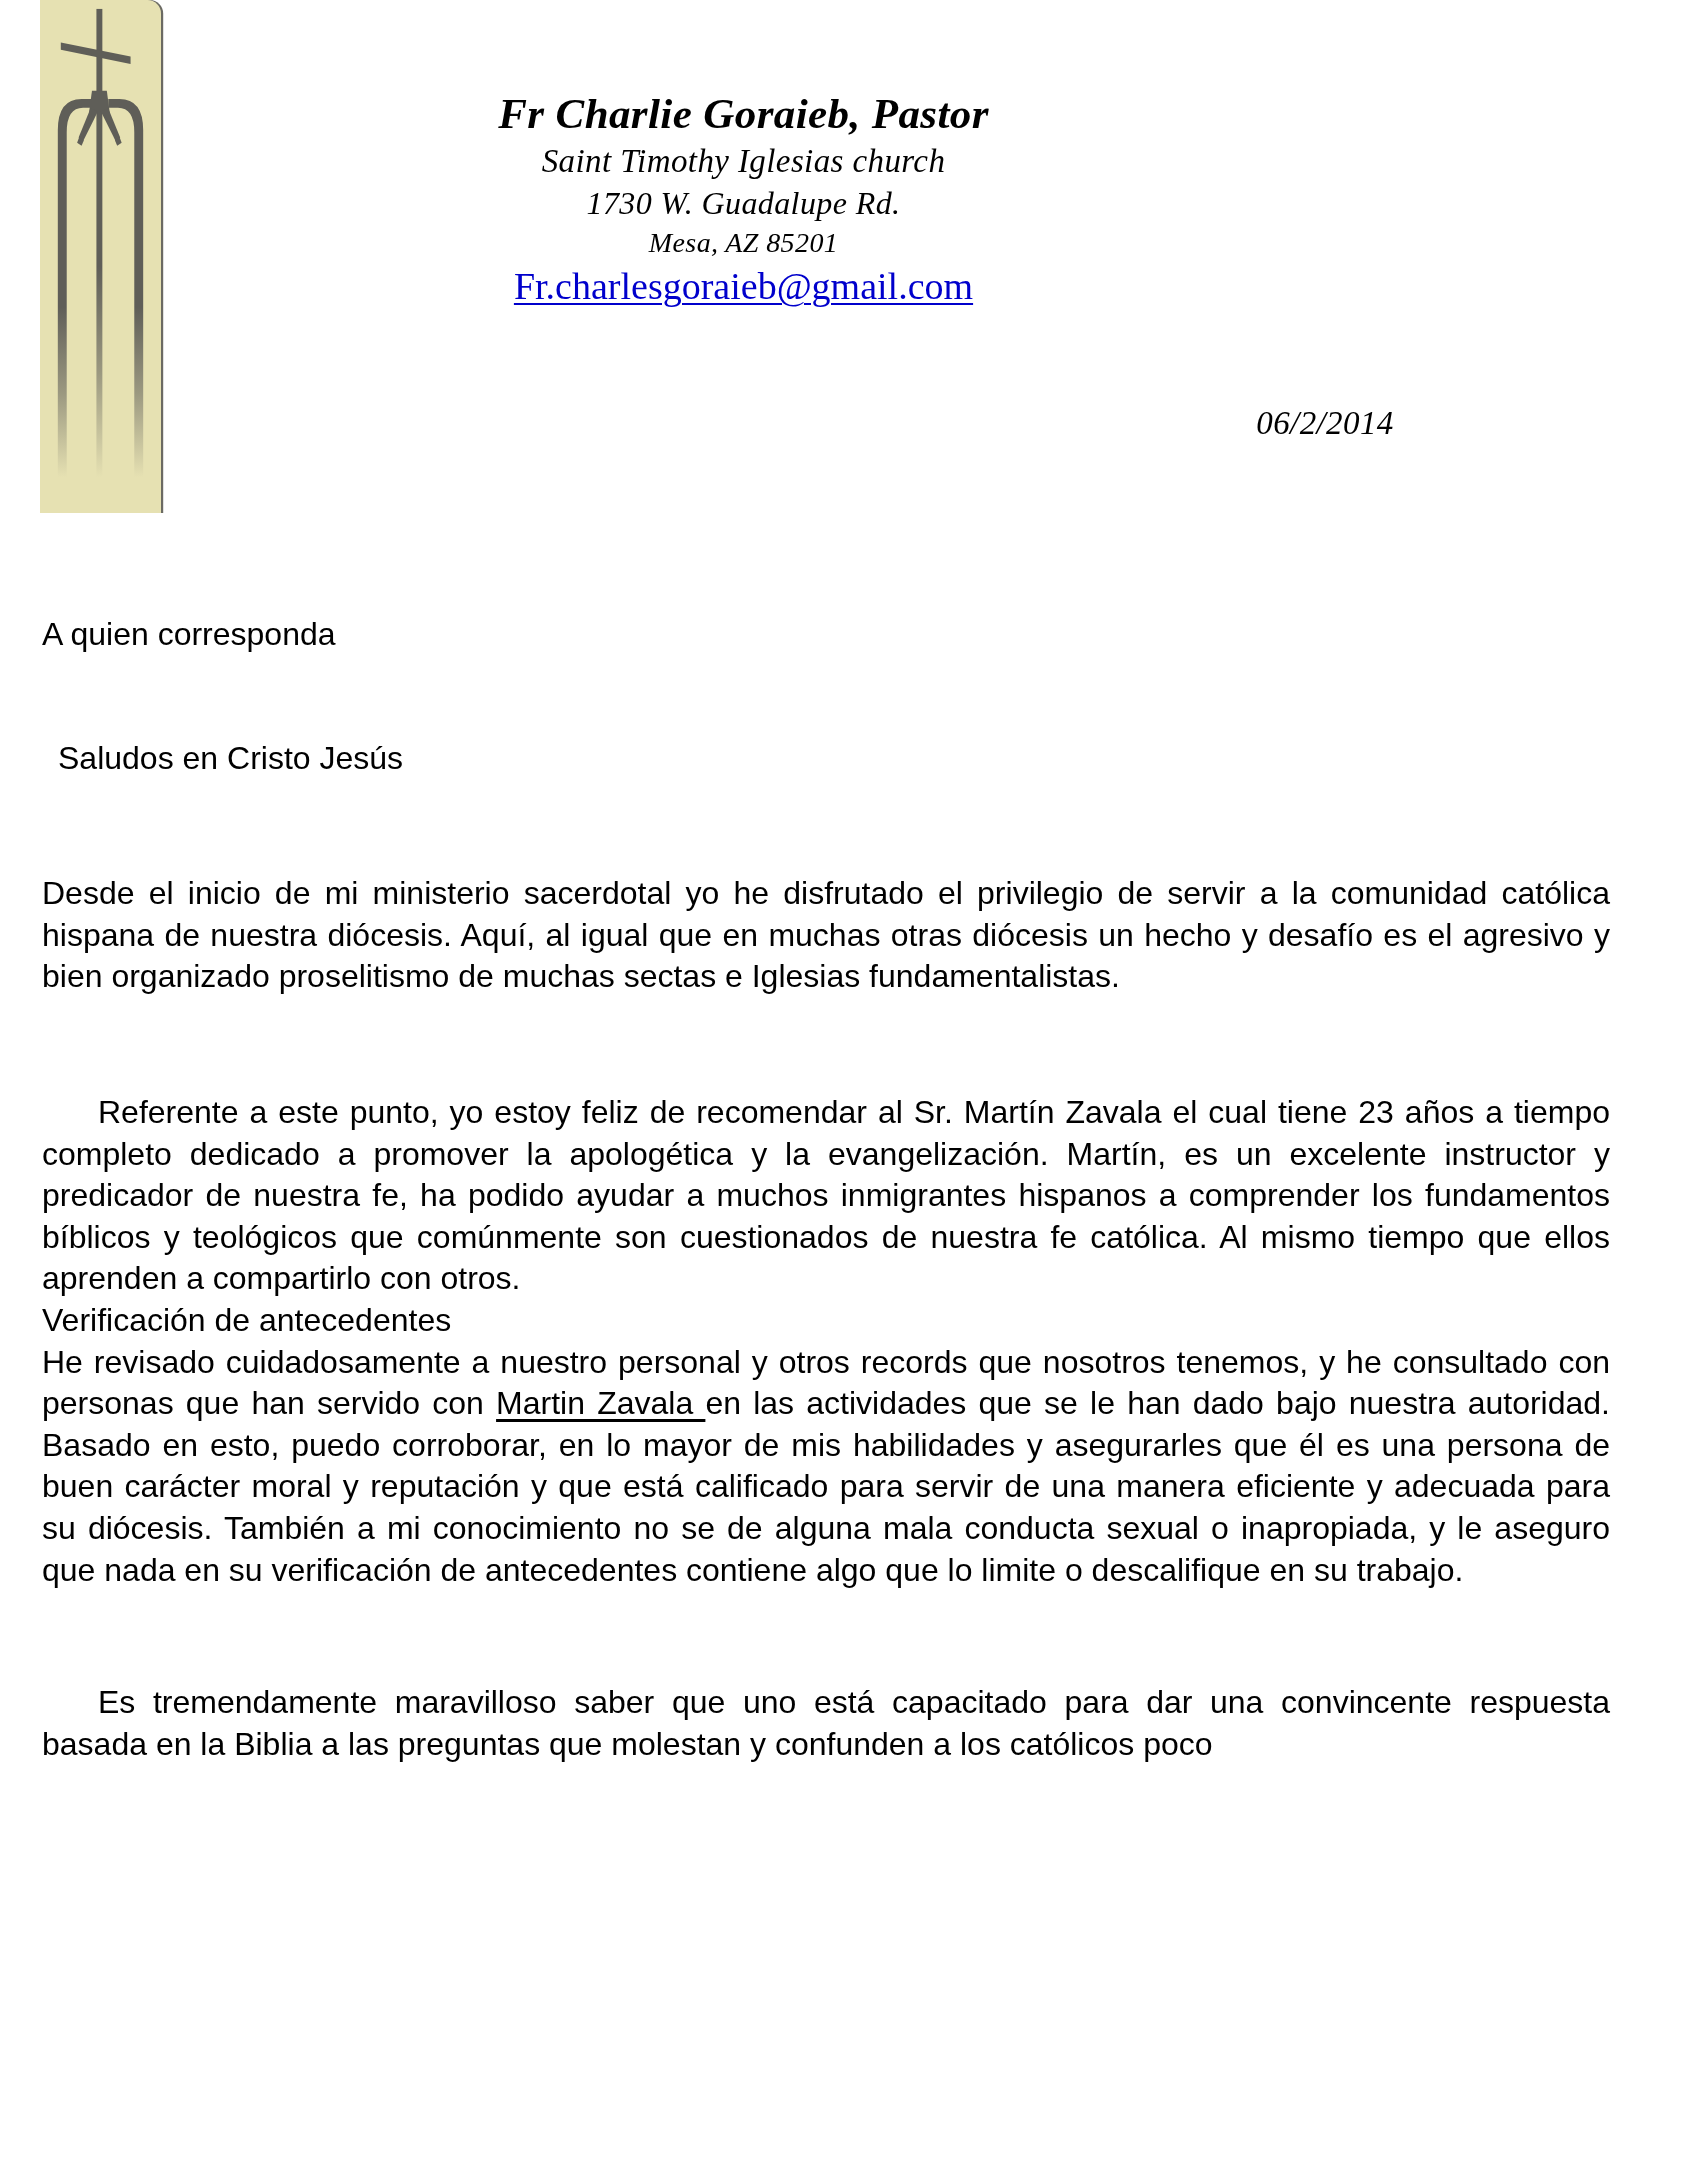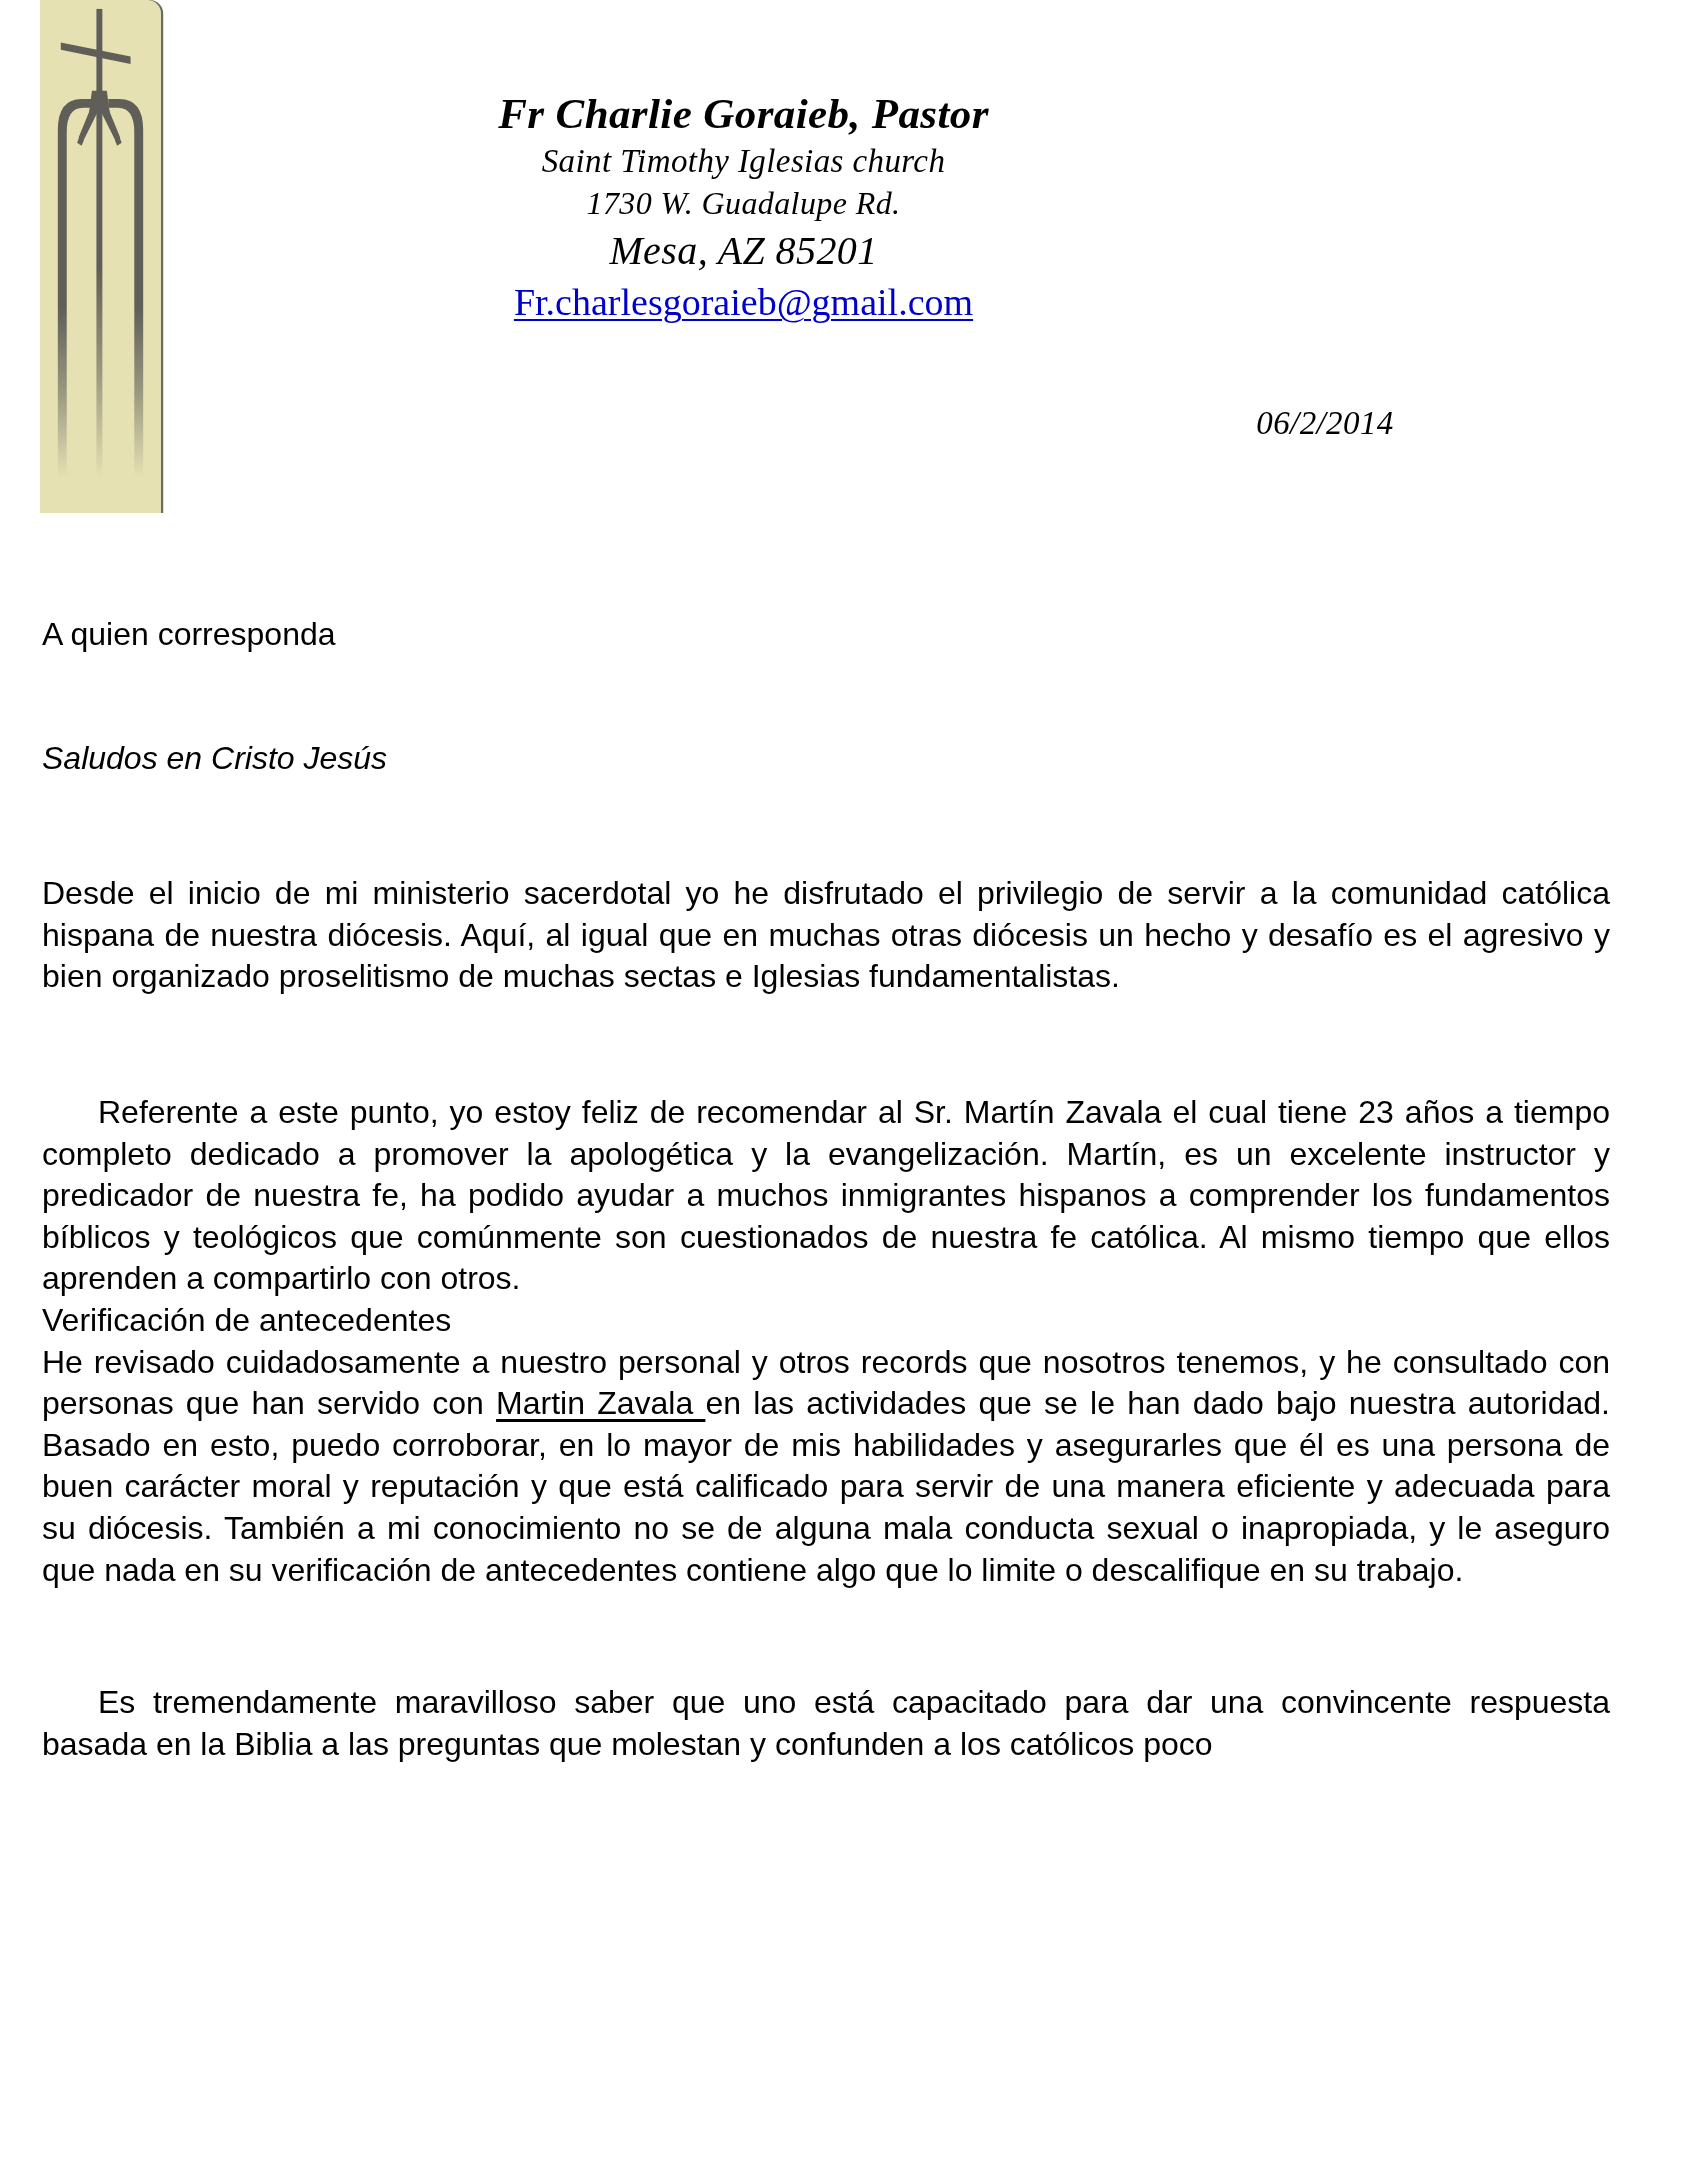--- a/index.html
+++ b/index.html
@@ -55,21 +55,21 @@
     line-height: 1.30;
     letter-spacing: 0.4px;
   }
   #letterhead .lh-name {
     font-size: 43px;
     font-weight: bold;
     line-height: 1.22;
   }
   #letterhead .lh-church { font-size: 33px; }
   #letterhead .lh-street { font-size: 32px; }
-  #letterhead .lh-city   { font-size: 40px; }
+  #letterhead .lh-city   { font-size: 28px; }
   #letterhead .lh-phone  { font-size: 30.5px; }
   #letterhead .lh-email {
     font-family: "Liberation Serif", "DejaVu Serif", serif;
     font-style: normal;
     font-size: 38px;
     color: #0000cc;
     text-decoration: underline;
     text-decoration-thickness: 2.2px;
     text-underline-offset: 3.7px;
     line-height: 1.35;
@@ -95,21 +95,21 @@
     left: 42px;
     top: 614px;
     width: 1568px;
   }
   .blk {
     font-size: 32px;
     line-height: 1.30;
     color: #000;
   }
   .addressee { margin: 0 0 0 0; }
-  .greeting  { margin: 82px 0 0 0; font-style: italic; }
+  .greeting  { margin: 82px 0 0 16px; }
 
   .para {
     text-align: justify;
     text-justify: inter-word;
     margin: 0;
   }
   .para.indent { text-indent: 56px; }
 
   .gap-first   { margin-top: 94px; }
   .gap-second  { margin-top: 94px; }

